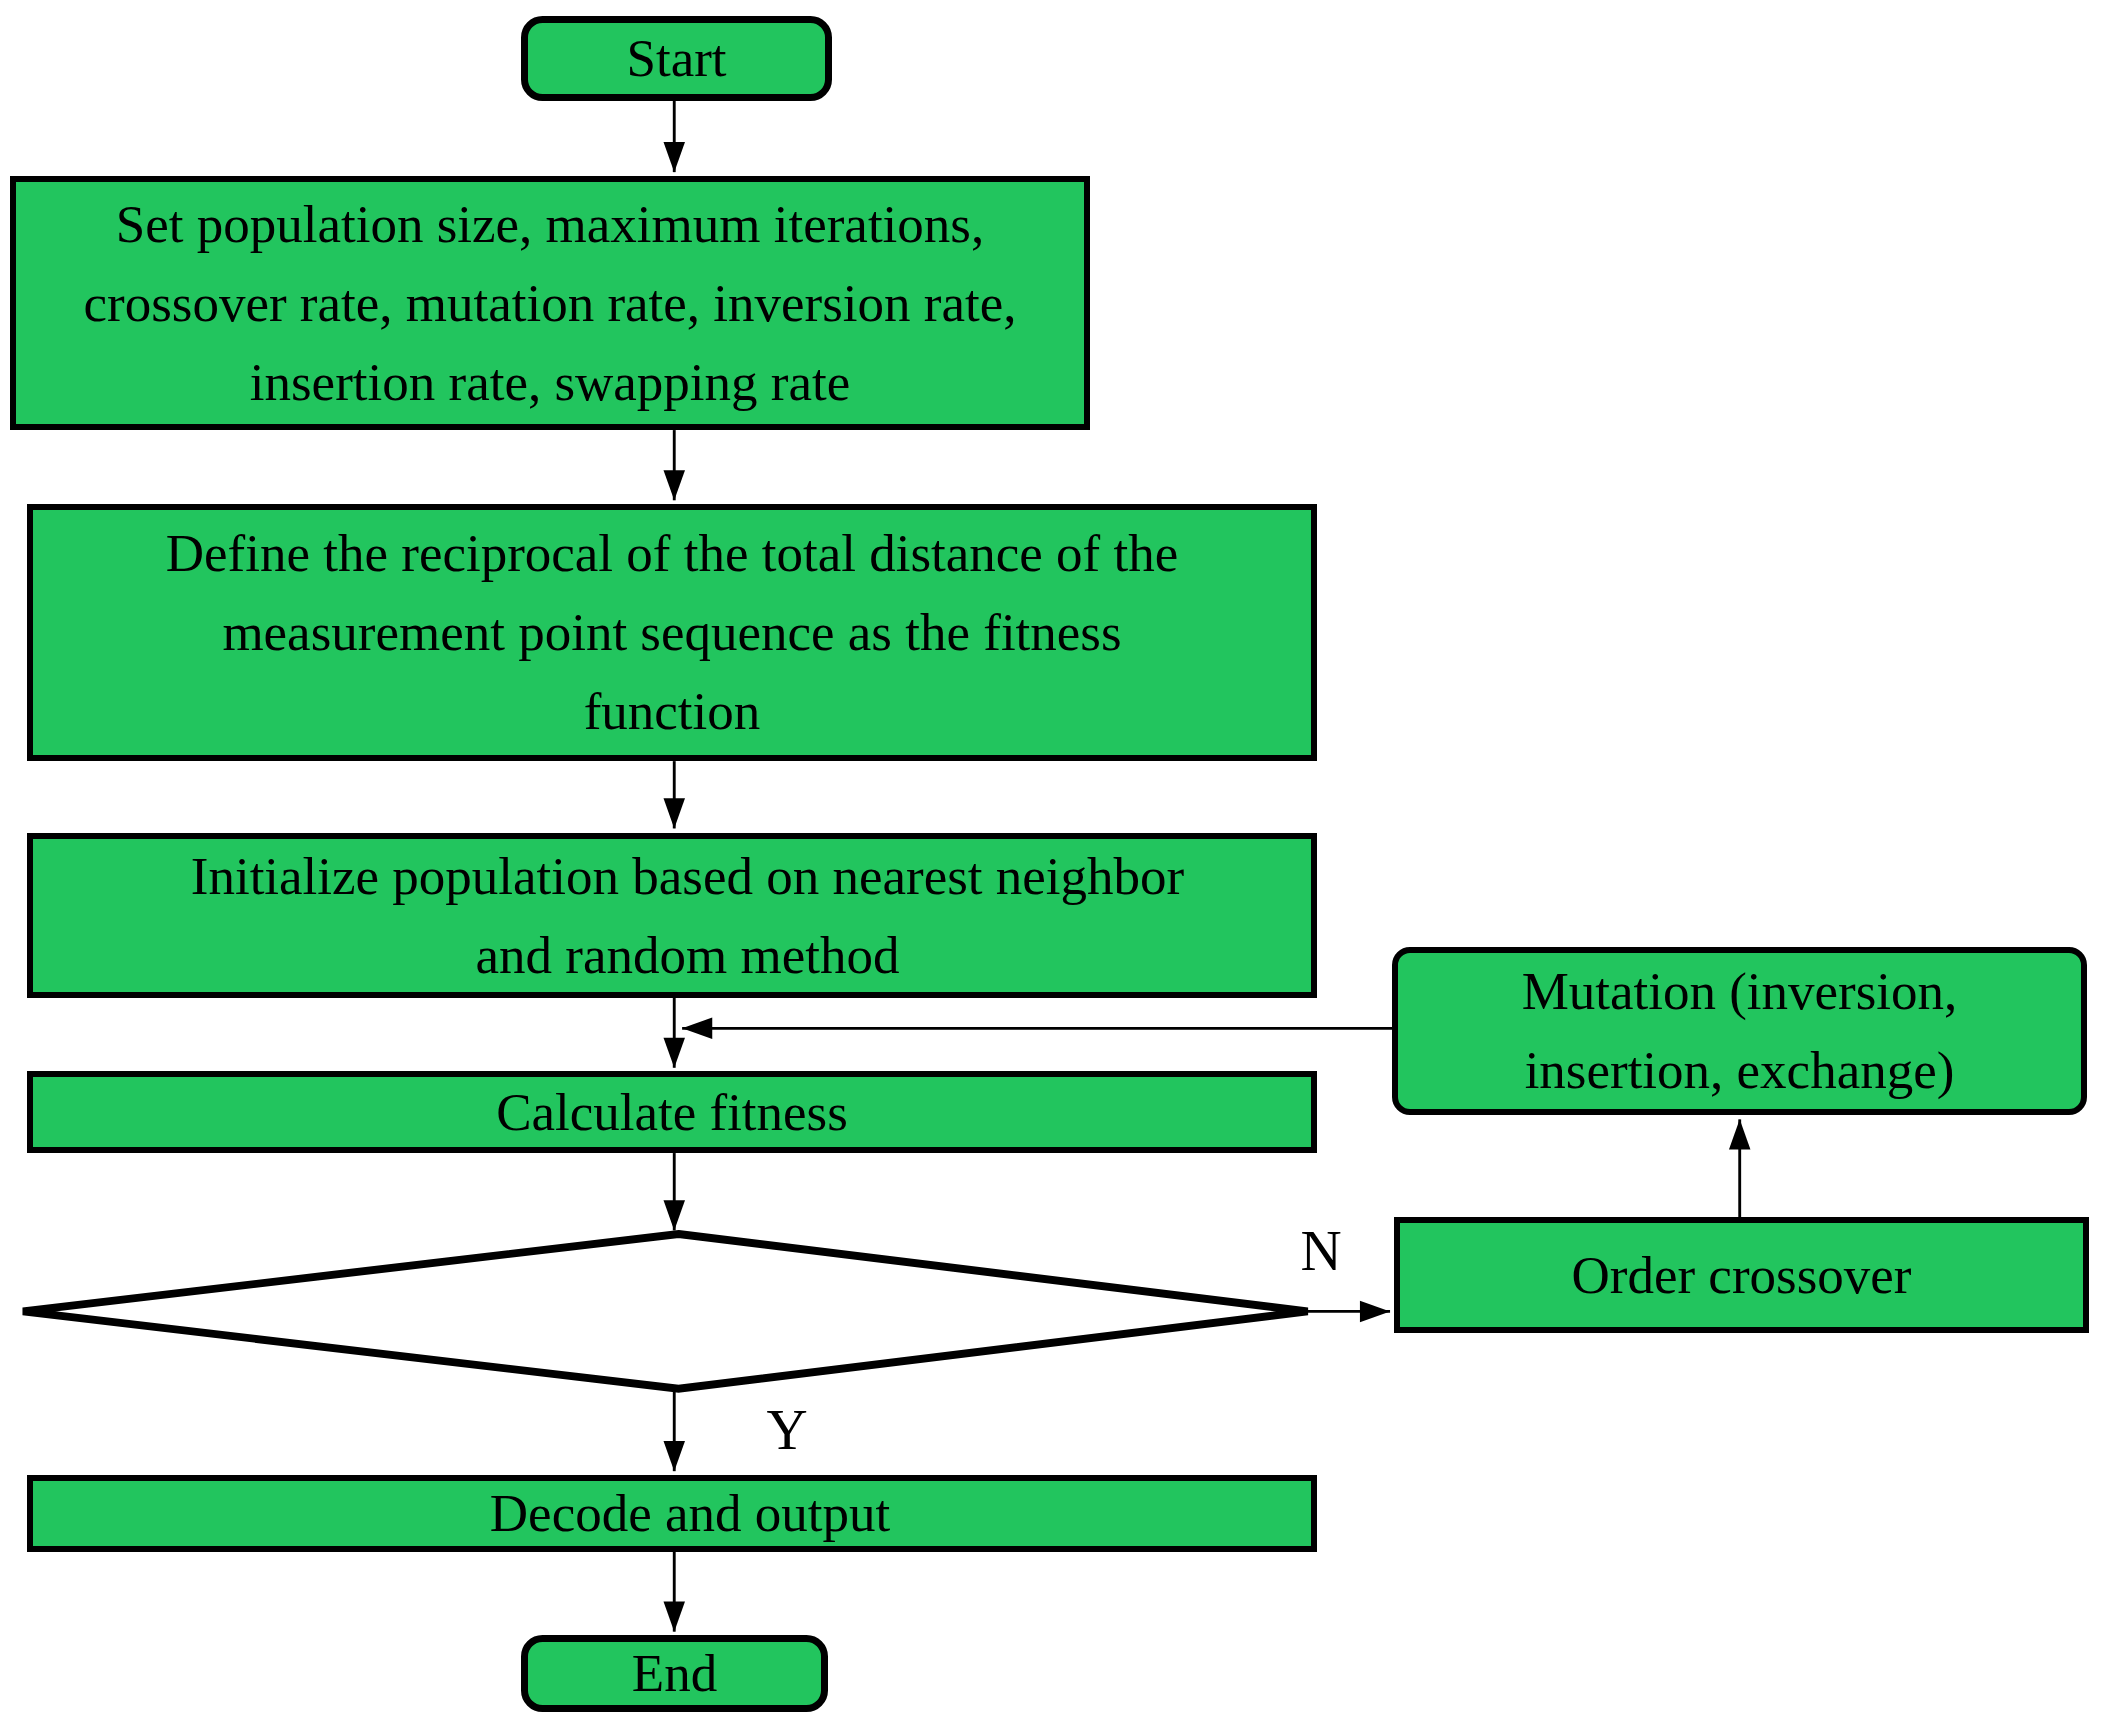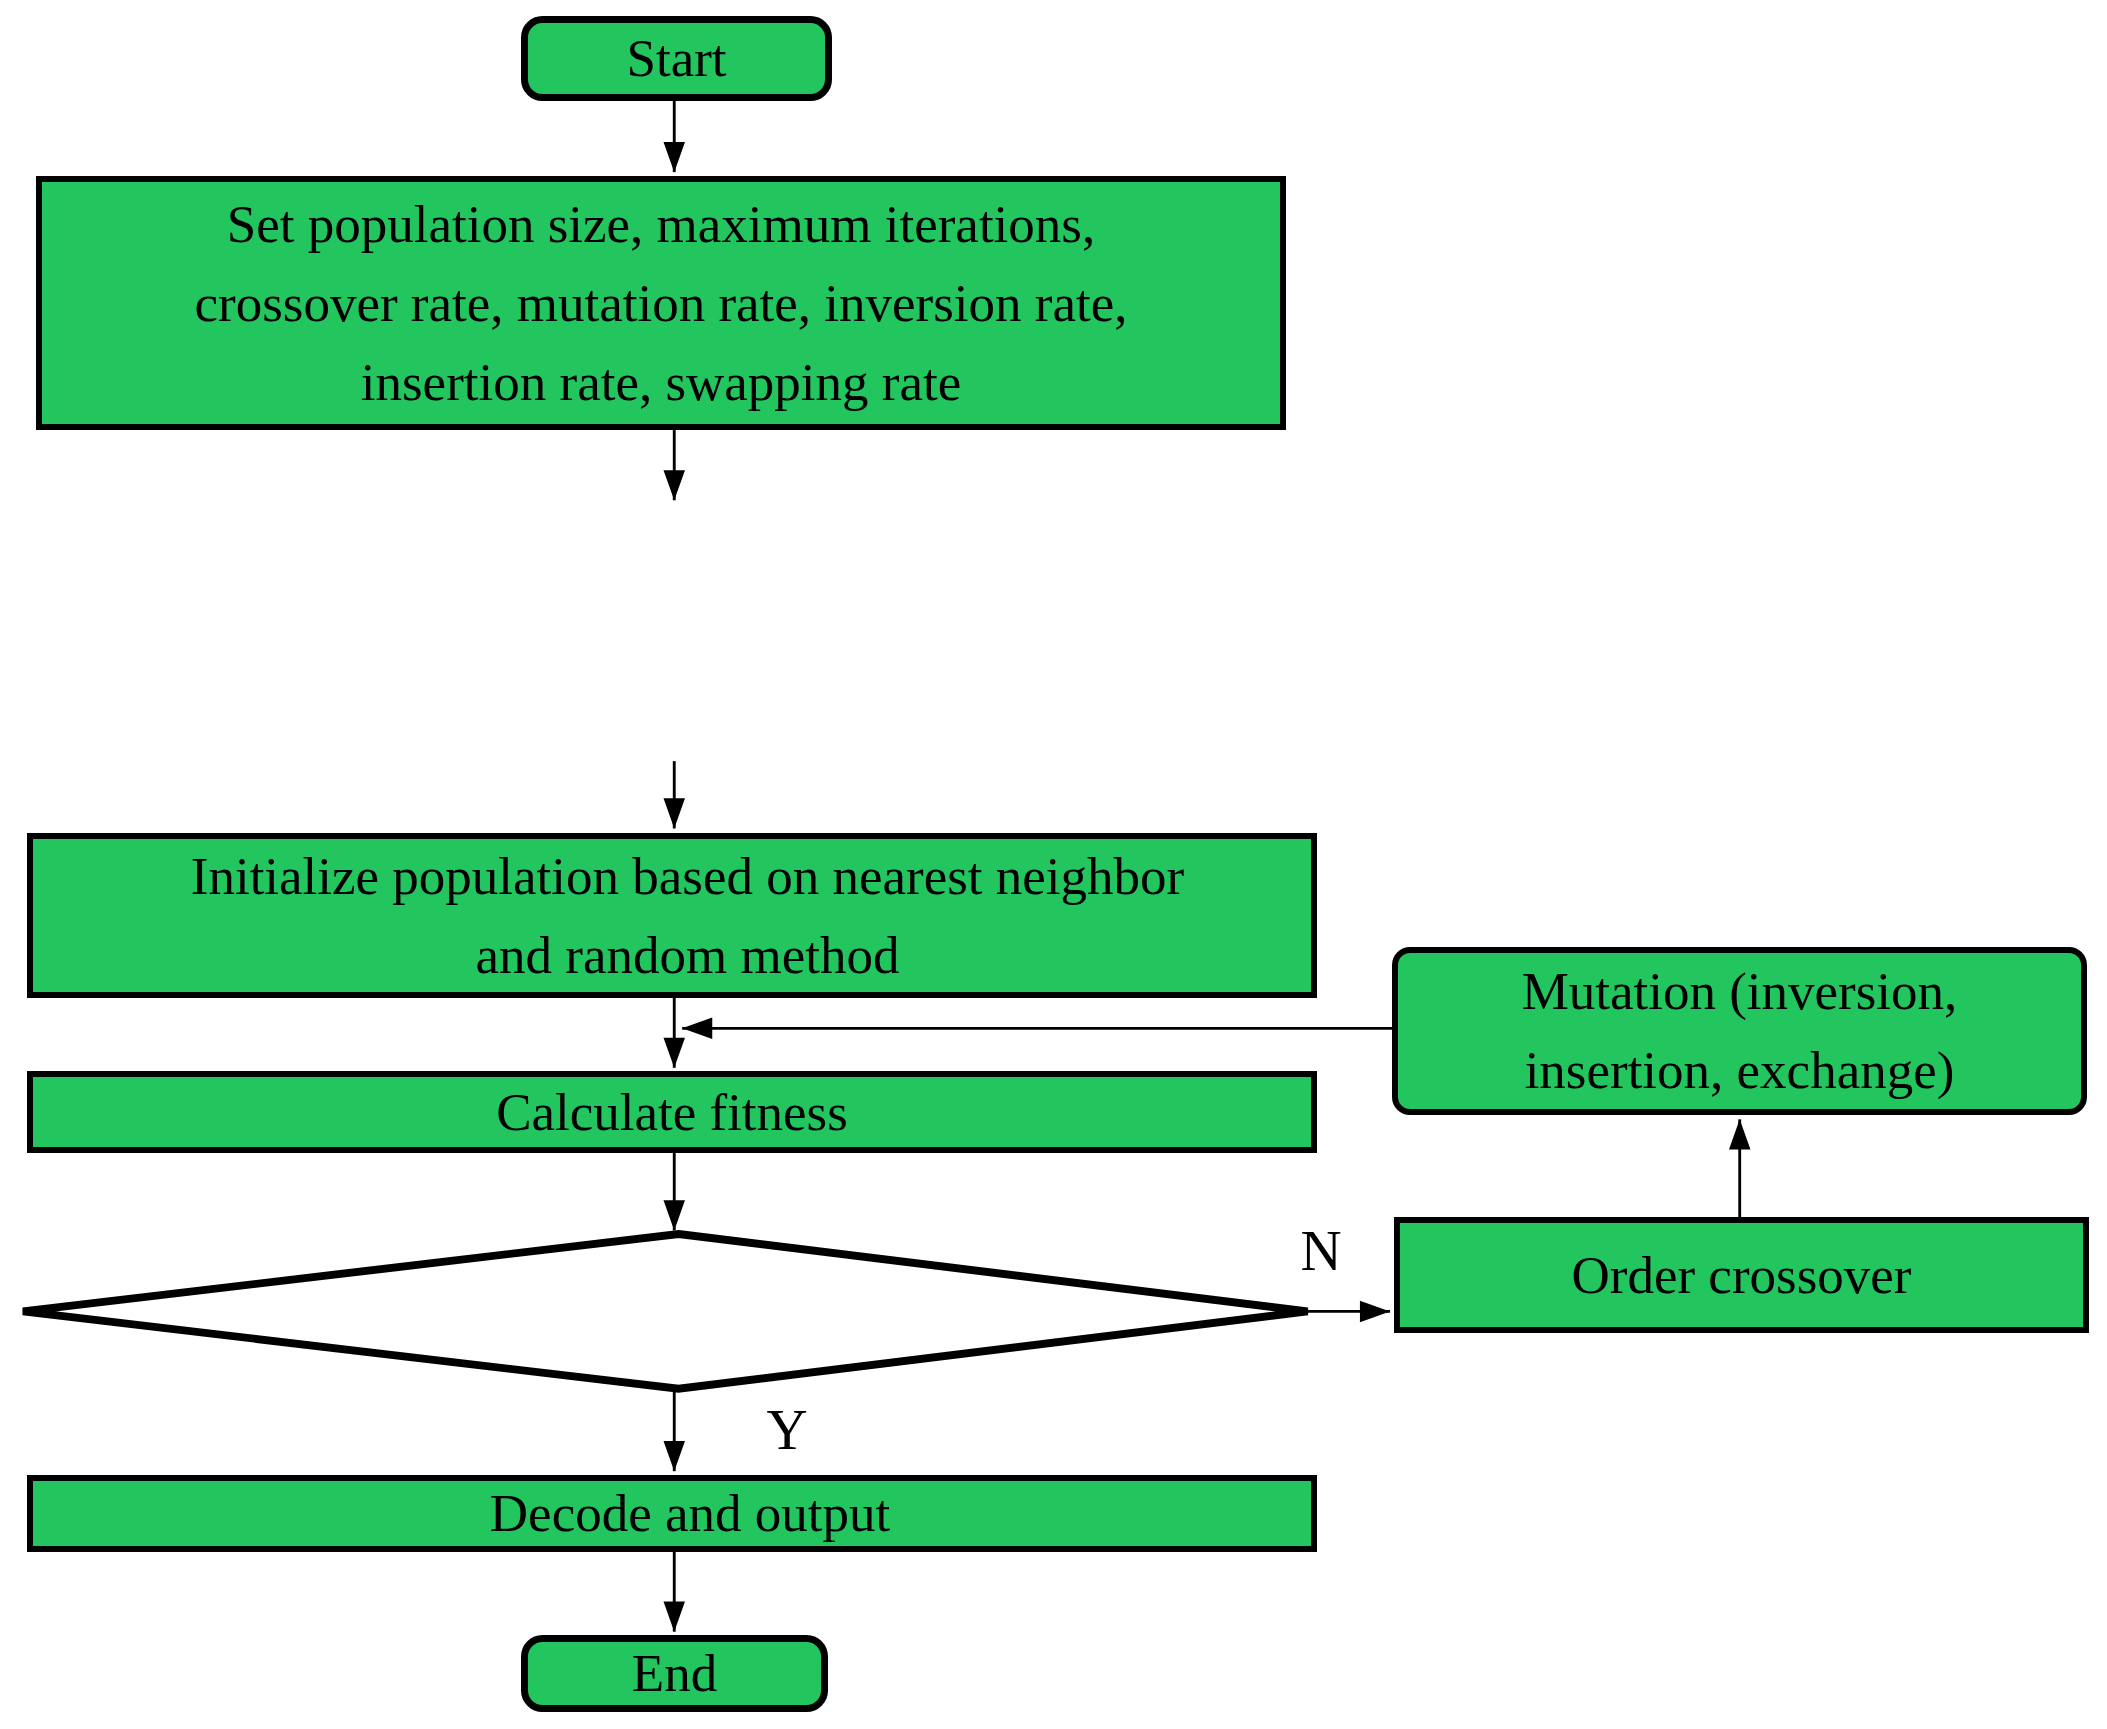--- a/index.html
+++ b/index.html
@@ -50,21 +50,21 @@
   .edge-label{
     position:absolute;
     display:flex;
     align-items:center;
     justify-content:center;
     font-size:57px;
     line-height:57px;
   }
   
   #node-start            {left:521px;  top:15.8px;   width:311px;  height:85px;}
-  #node-set-parameters   {left:36px;   top:176px;  width:1250px; height:254px;}
+  #node-set-parameters   {left:10px;   top:176px;  width:1080px; height:254px;}
   #node-fitness-def      {left:27px;   top:504px;  width:1290px; height:257px;}
   #node-init-population  {left:27px;   top:833px; width:1290px; height:165px;padding-left:31px;}
   #node-calc-fitness     {left:27px;   top:1071px; width:1290px; height:82px;}
   #decision-label        {left:111px;  top:1283px; width:1146px; height:57px;}
   #node-order-crossover  {left:1394px; top:1217px; width:695px;  height:116px;}
   #node-mutation         {left:1392px; top:947px; width:695px;  height:168px;border-radius:18px;}
   #node-decode-output    {left:27px;   top:1475px; width:1290px; height:77px;padding-left:36px;}
   #node-end              {left:521px;  top:1635px; width:307px;  height:77px;}
   #edge-label-n          {left:1278px; top:1218px; width:86px;  height:64px;}
   #edge-label-y          {left:744px; top:1397px; width:86px;  height:64px;}
@@ -98,20 +98,25 @@
   <div class="node terminator" id="node-start">
     <div>Start</div>
   </div>
 
   <div class="node" id="node-set-parameters">
     <div>Set population size, maximum iterations,</div>
     <div>crossover rate, mutation rate, inversion rate,</div>
     <div>insertion rate, swapping rate</div>
   </div>
 
+  <div class="node" id="node-fitness-def">
+    <div>Define the reciprocal of the total distance of the</div>
+    <div>measurement point sequence as the fitness</div>
+    <div>function</div>
+  </div>
 
   <div class="node" id="node-init-population">
     <div>Initialize population based on nearest neighbor</div>
     <div>and random method</div>
   </div>
 
   <div class="node" id="node-calc-fitness">
     <div>Calculate fitness</div>
   </div>
 

